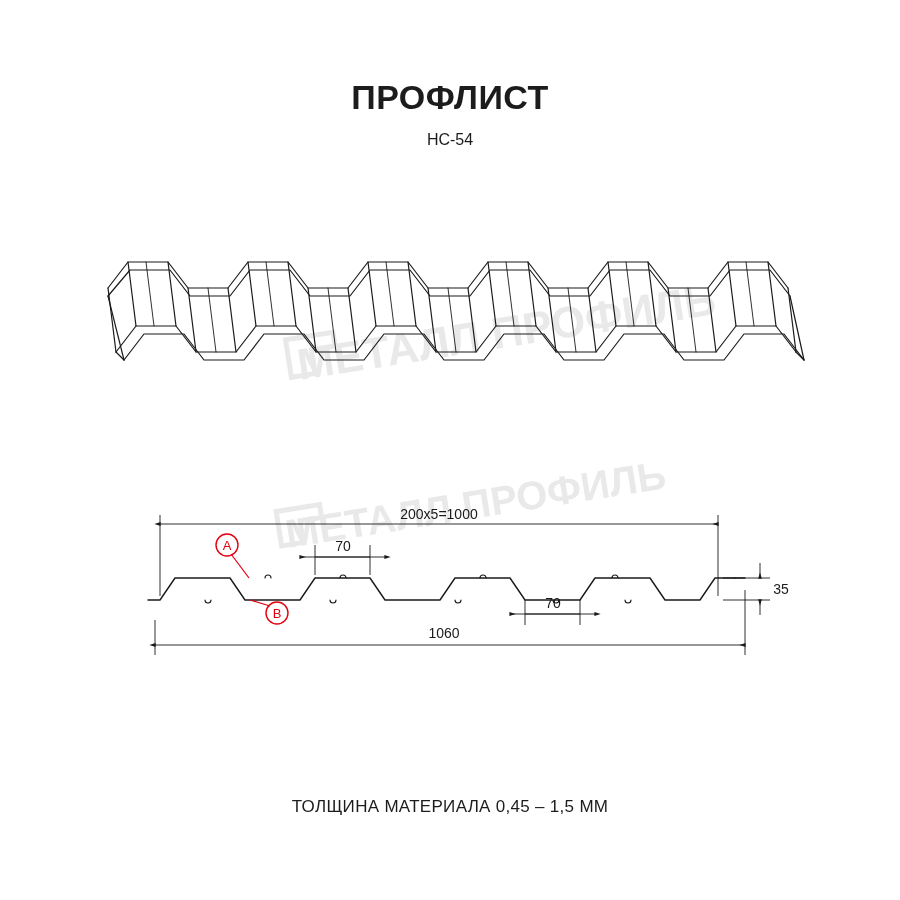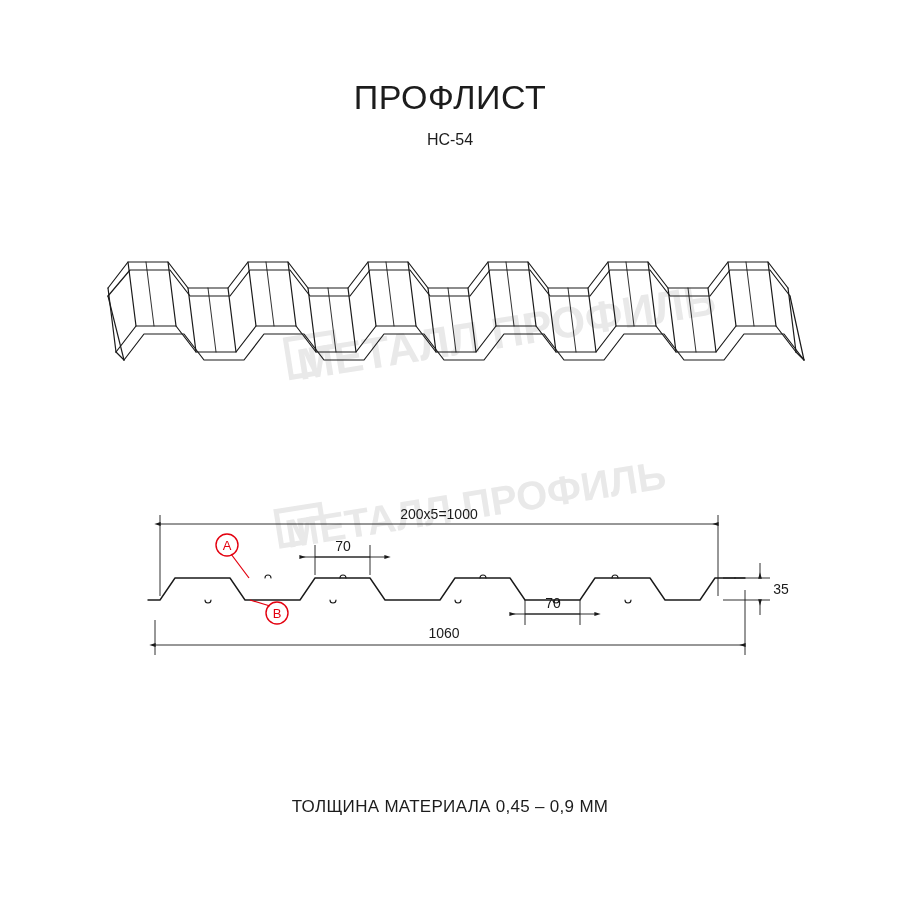--- a/index.html
+++ b/index.html
@@ -19,21 +19,21 @@
     position: absolute;
     inset: 0;
   }
   .title {
     position: absolute;
     top: 78px;
     left: 0;
     width: 900px;
     text-align: center;
     font-size: 34px;
-    font-weight: normal;
+    font-weight: bold;
     letter-spacing: 0.5px;
     color: #1c1c1c;
   }
   .subtitle {
     position: absolute;
     top: 131px;
     left: 0;
     width: 900px;
     text-align: center;
     font-size: 16px;
@@ -247,15 +247,15 @@
       </g>
       <g>
         <circle cx="277" cy="613" r="11" fill="#ffffff" stroke="#e3000f" stroke-width="1.4"></circle>
         <text x="277" y="618" text-anchor="middle" font-family="Liberation Sans, sans-serif" font-size="13" fill="#e3000f">B</text>
         <path d="M270 606 L250 600" stroke="#e3000f" stroke-width="1.2" fill="none"></path>
       </g>
 
     </svg>
   </div>
 
-  <div class="footer">ТОЛЩИНА МАТЕРИАЛА 0,45 – 0,9 ММ</div>
+  <div class="footer">ТОЛЩИНА МАТЕРИАЛА 0,45 – 1,5 ММ</div>
 
 </div>
 
 </body></html>

